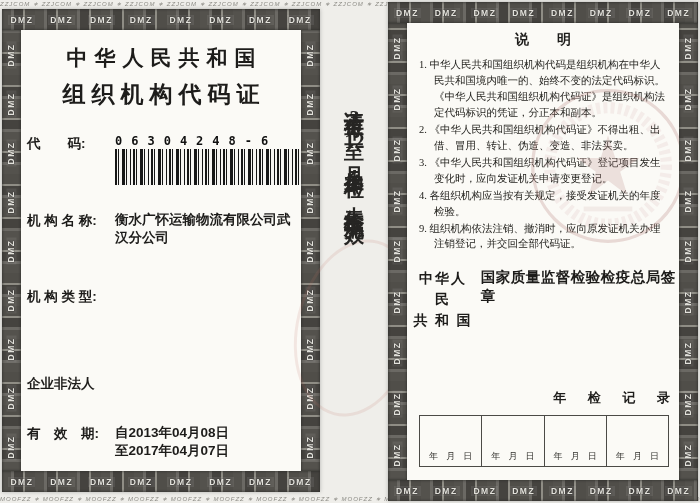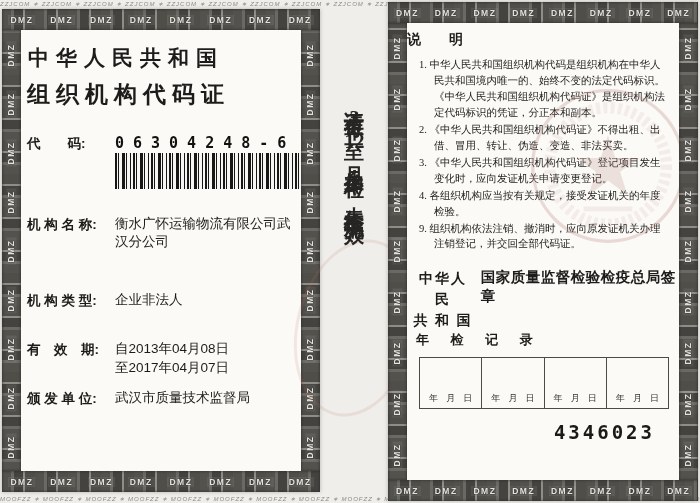--- a/index.html
+++ b/index.html
@@ -31,53 +31,53 @@
   .dmz-strip.v{top:21px;bottom:21px;width:19px;flex-direction:column;justify-content:space-around;
     background:repeating-linear-gradient(0deg,#54524d 0 9px,#6b6964 9px 12px,#45433f 12px 21px,#8f8d85 21px 23px,#504e49 23px 33px);}
   .dmz-strip.v.left{left:0;}
   .dmz-strip.v.right{right:0;}
   .dmz-label{font-size:8.5px;font-weight:bold;color:#e3e2dc;letter-spacing:1.5px;text-shadow:0 0 2px #1d1c1a;background:rgba(255,255,255,.08);padding:0 2px;}
   .dmz-strip.v .dmz-label{transform:rotate(-90deg);}
 
   .inner{position:absolute;left:19px;right:19px;top:21px;bottom:21px;overflow:hidden;}
 
   
-  .cert-title{margin-top:14px;color:var(--ink);font-weight:bold;}
+  .cert-title{text-align:center;margin-top:14px;color:var(--ink);font-weight:bold;}
   .cert-title .t1{font-size:21px;letter-spacing:7px;text-indent:7px;}
   .cert-title .t2{font-size:23px;letter-spacing:6px;text-indent:6px;margin-top:7px;}
   .field-row{display:flex;margin:4px 4px 0 6px;color:var(--ink);}
   .field-label{flex:0 0 88px;font-size:13.5px;font-weight:bold;padding-top:1px;white-space:nowrap;}
-  .field-value{flex:1;font-size:13.5px;font-weight:400;line-height:1.35;}
+  .field-value{flex:1;font-size:13.5px;font-weight:700;line-height:1.35;}
   .prewrap{white-space:pre-line;}
   .row-code{margin-top:24px;align-items:flex-start;}
   .code-block{flex:1;}
-  .code-digits{font-size:15px;font-weight:bold;letter-spacing:9px;font-family:"DejaVu Sans Mono",monospace;color:#111;}
+  .code-digits{font-size:12px;font-weight:bold;letter-spacing:9px;font-family:"DejaVu Sans Mono",monospace;color:#111;}
   .barcode{width:186px;height:36px;margin-top:1px;
     background:repeating-linear-gradient(90deg,#161616 0 2px,#f6f5f2 2px 3px,#161616 3px 4px,#f6f5f2 4px 7px,#161616 7px 10px,#f6f5f2 10px 11px,#161616 11px 12px,#f6f5f2 12px 15px,#161616 15px 16px,#f6f5f2 16px 18px);}
   .row-name{margin-top:26px;}
-  .row-type{margin-top:40px;}
+  .row-type{margin-top:40px;flex-direction:column;}
   .row-addr{margin-top:26px;}
   .row-valid{margin-top:30px;}
   .row-issuer{margin-top:12px;}
 
   
   .notice-strip{position:absolute;left:323px;top:96px;width:64px;height:402px;display:flex;justify-content:center;}
   .notice-text{writing-mode:vertical-rl;text-orientation:upright;font-size:20px;font-weight:600;letter-spacing:3px;color:#262523;font-family:"Liberation Serif",serif;}
   .tcy{text-combine-upright:all;}
   .gap-stamp{position:absolute;left:296px;top:238px;width:120px;height:180px;border:3px solid rgba(190,110,100,.14);border-radius:50%;transform:rotate(14deg);pointer-events:none;}
 
   
-  .explain-head{text-align:left;margin-top:8px;font-size:14px;font-weight:bold;color:var(--ink);font-family:"Liberation Serif",serif;}
+  .explain-head{text-align:center;margin-top:8px;font-size:14px;font-weight:bold;color:var(--ink);font-family:"Liberation Serif",serif;}
   .notes{margin:8px 10px 0 12px;font-family:"Liberation Serif",serif;color:#24231f;}
   .note-item{font-size:10.5px;line-height:1.52;padding-left:15px;text-indent:-15px;margin-bottom:1px;}
   .authority-row{display:flex;margin:16px 2px 0 6px;position:relative;z-index:2;}
   .authority-name{font-size:14px;font-weight:bold;color:var(--ink);text-align:center;line-height:1.5;letter-spacing:2px;white-space:pre-line;font-family:"Liberation Serif",serif;}
   .authority-seal-text{font-size:14.5px;font-weight:bold;color:var(--ink);margin-left:8px;letter-spacing:.5px;}
   .seal{position:absolute;left:120px;top:62px;width:162px;height:162px;opacity:.62;z-index:1;pointer-events:none;}
-  .insp-title{text-align:left;font-size:13px;font-weight:bold;letter-spacing:9px;text-indent:9px;color:var(--ink);position:relative;z-index:2;}
+  .insp-title{text-align:right;margin-top:58px;font-size:13px;font-weight:bold;letter-spacing:9px;text-indent:9px;color:var(--ink);position:relative;z-index:2;}
   .insp-table{display:flex;margin:8px 10px 0 12px;height:52px;border:1px solid #4b4a46;position:relative;z-index:2;background:rgba(251,250,246,.6);}
   .insp-cell{flex:1;border-right:1px solid #4b4a46;display:flex;align-items:flex-end;}
   .insp-cell:last-child{border-right:none;}
   .ymd{width:100%;display:flex;justify-content:space-between;padding:0 9px 3px;font-size:9px;color:#33322e;font-family:"Liberation Serif",serif;}
   .serial-row{display:flex;justify-content:flex-end;align-items:baseline;margin:12px 24px 0 0;gap:13px;}
   .serial-number{font-size:19px;font-weight:bold;color:#1a1a18;letter-spacing:3px;font-family:"DejaVu Sans Mono",monospace;}
 </style>
 </head>
 <body>
 

